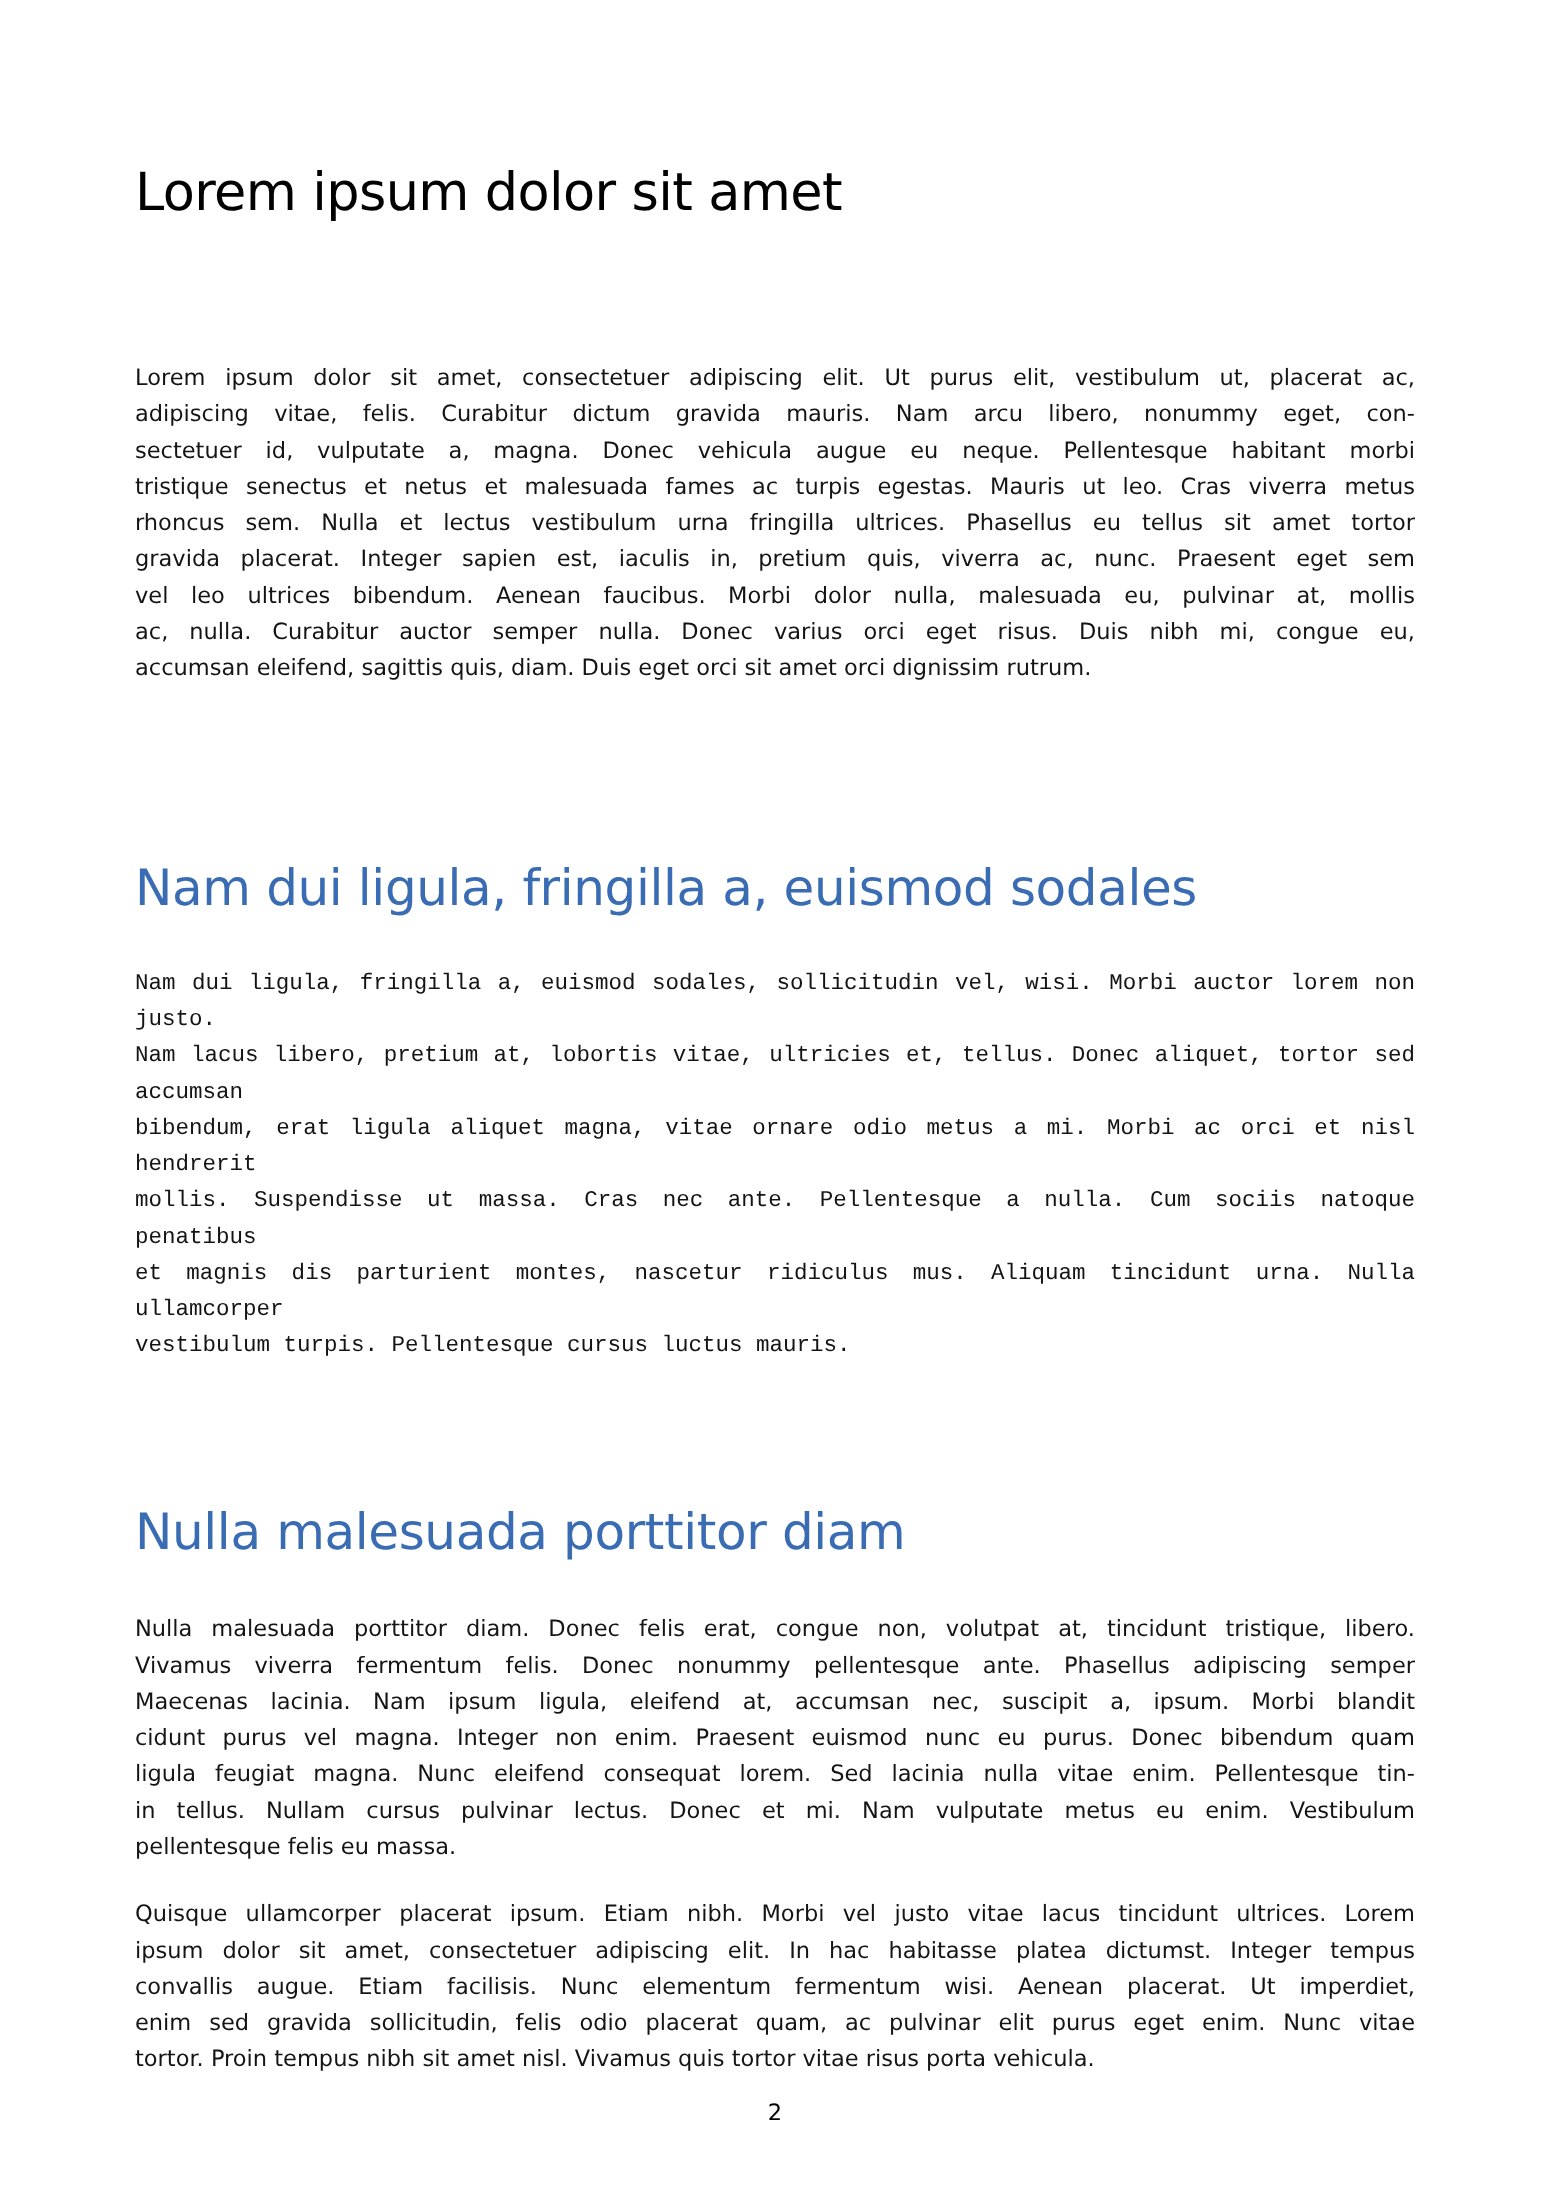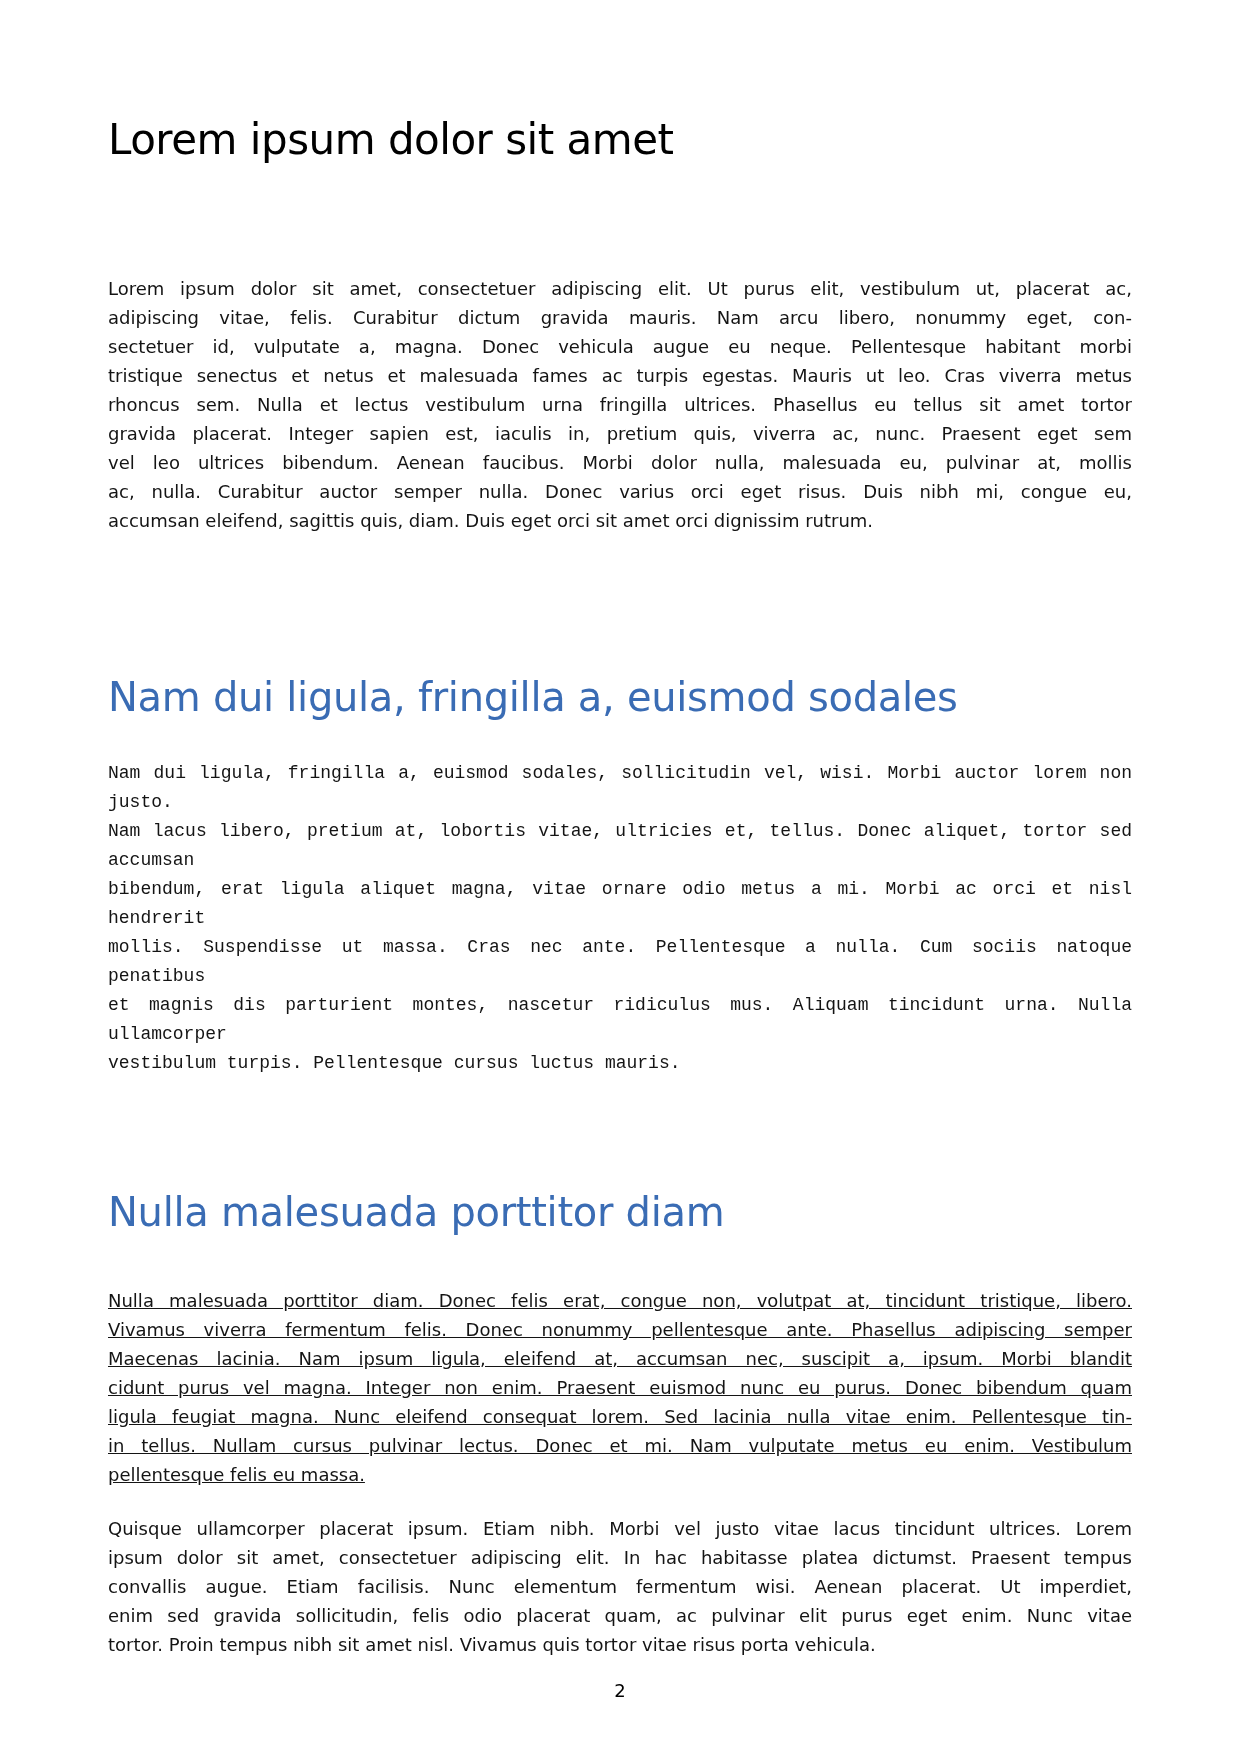--- a/index.html
+++ b/index.html
@@ -12,21 +12,21 @@
     width: 1240px;
     height: 1753px;
     margin: 0 auto;
     background: #ffffff;
     font-family: "DejaVu Sans", "Liberation Sans", sans-serif;
     color: #141414;
     overflow: hidden;
     box-sizing: border-box;
   }
   .content {
-    padding: 2px 108px;
+    padding: 16px 108px;
   }
   .doc-title {
     padding-top: 112px;
     font-size: 42px;
     line-height: 52px;
     color: #000000;
     letter-spacing: -0.5px;
   }
   .paragraph {
     margin: 0;
@@ -44,21 +44,21 @@
   }
   .section-heading {
     font-size: 40px;
     line-height: 44px;
     color: #3a6cb4;
     letter-spacing: -0.3px;
   }
   .h-sec1 { margin-top: 140px; }
   .para-sec1 { margin-top: 40px; font-family: Liberation Mono, monospace; }
   .h-sec2 { margin-top: 112px; }
-  .para-sec2 { margin-top: 52px; text-decoration: underline; }
+  .para-sec2 { margin-top: 41px; }
   .subsection-heading {
     font-size: 22px;
     line-height: 30px;
     color: #3a6cb4;
     margin-top: 53px;
   }
   .para-subsec { margin-top: 25px; }
   .footer {
     position: absolute;
     top: 1676px;
@@ -109,21 +109,21 @@
       <div class="bline">Maecenas lacinia. Nam ipsum ligula, eleifend at, accumsan nec, suscipit a, ipsum. Morbi blandit</div>
       <div class="bline">cidunt purus vel magna. Integer non enim. Praesent euismod nunc eu purus. Donec bibendum quam</div>
       <div class="bline">ligula feugiat magna. Nunc eleifend consequat lorem. Sed lacinia nulla vitae enim. Pellentesque tin-</div>
       <div class="bline">in tellus. Nullam cursus pulvinar lectus. Donec et mi. Nam vulputate metus eu enim. Vestibulum</div>
       <div class="bline last">pellentesque felis eu massa.</div>
     </div>
 
 
     <div class="paragraph para-subsec">
       <div class="bline">Quisque ullamcorper placerat ipsum. Etiam nibh. Morbi vel justo vitae lacus tincidunt ultrices. Lorem</div>
-      <div class="bline">ipsum dolor sit amet, consectetuer adipiscing elit. In hac habitasse platea dictumst. Praesent tempus</div>
+      <div class="bline">ipsum dolor sit amet, consectetuer adipiscing elit. In hac habitasse platea dictumst. Integer tempus</div>
       <div class="bline">convallis augue. Etiam facilisis. Nunc elementum fermentum wisi. Aenean placerat. Ut imperdiet,</div>
       <div class="bline">enim sed gravida sollicitudin, felis odio placerat quam, ac pulvinar elit purus eget enim. Nunc vitae</div>
       <div class="bline last">tortor. Proin tempus nibh sit amet nisl. Vivamus quis tortor vitae risus porta vehicula.</div>
     </div>
 
   </div>
 
   <div class="footer">2</div>
 </div>
 

